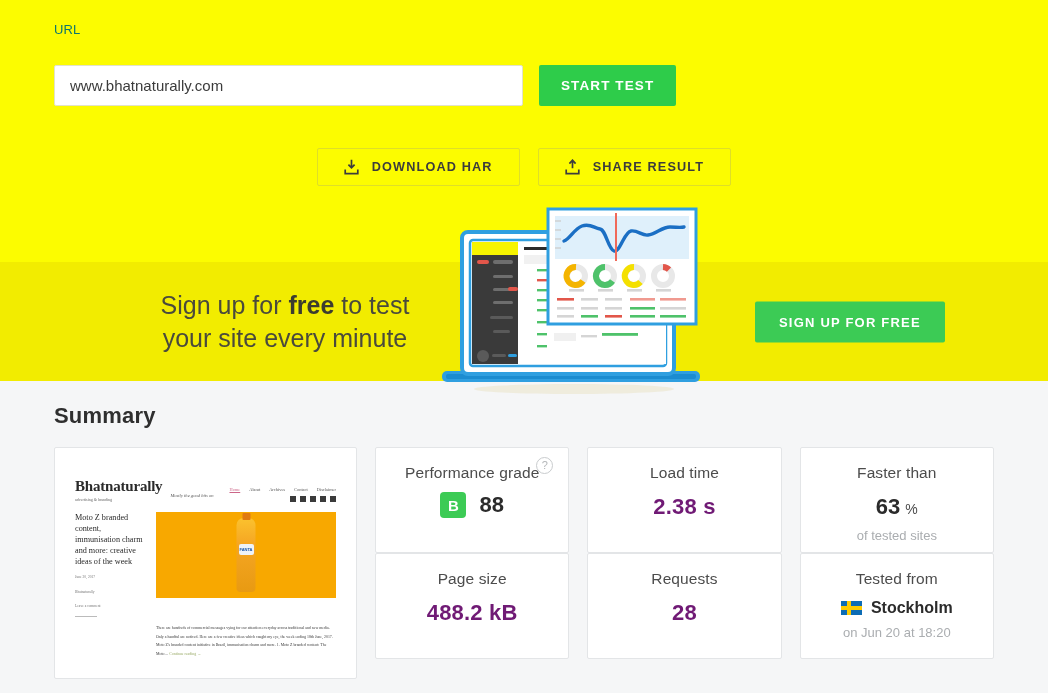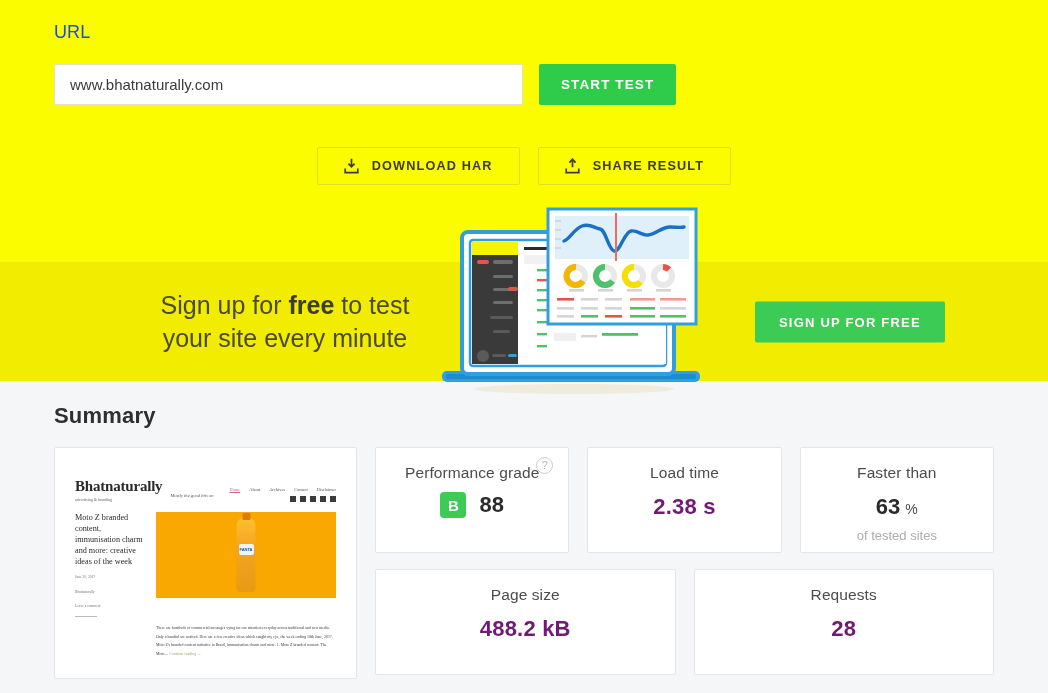--- a/index.html
+++ b/index.html
@@ -17,23 +17,23 @@
     position: relative;
   }
   .form-row {
     display: flex;
     align-items: flex-end;
     padding: 22px 54px 0 54px;
   }
   .field-url { width: 469px; }
   .field-loc { width: 333px; margin-left: 18px; }
   .field-label {
-    font-size: 18px;
-    color: #1d4ed8;
-    margin-bottom: 2px;
+    font-size: 13px;
+    color: #0f766e;
+    margin-bottom: 9px;
     letter-spacing: .1px;
   }
   .text-input {
     width: 100%;
     height: 41px;
     background: #fff;
     border: 1px solid #e2e2c9;
     border-radius: 2px;
     padding: 0 15px;
     font-size: 15px;
@@ -155,21 +155,20 @@
     background: #fff;
     border: 1px solid #e3e5e7;
     border-radius: 2px;
     overflow: hidden;
     padding: 8px 12px;
   }
   .cards-col { flex: 1; }
   .cards-row {
     display: flex;
     gap: 18px;
-    margin-bottom: 16px;
   }
   .card {
     flex: 1;
     height: 106px;
     background: #fff;
     border: 1px solid #e3e5e7;
     border-radius: 2px;
     position: relative;
     display: flex;
     flex-direction: column;
@@ -561,17 +560,25 @@
         <div class="card">
           <div class="card-label">Page size</div>
           <div class="card-value">488.2 kB</div>
         </div>
 
         <div class="card">
           <div class="card-label">Requests</div>
           <div class="card-value">28</div>
         </div>
 
+        <div class="card">
+          <div class="card-label">Tested from</div>
+          <div class="loc-row">
+            <span class="flag-se"></span>
+            <span class="loc-name">Stockholm</span>
+          </div>
+          <div class="card-sub">on Jun 20 at 18:20</div>
+        </div>
       </div>
 
     </div>
   </div>
 </div>
 
 </body></html>

